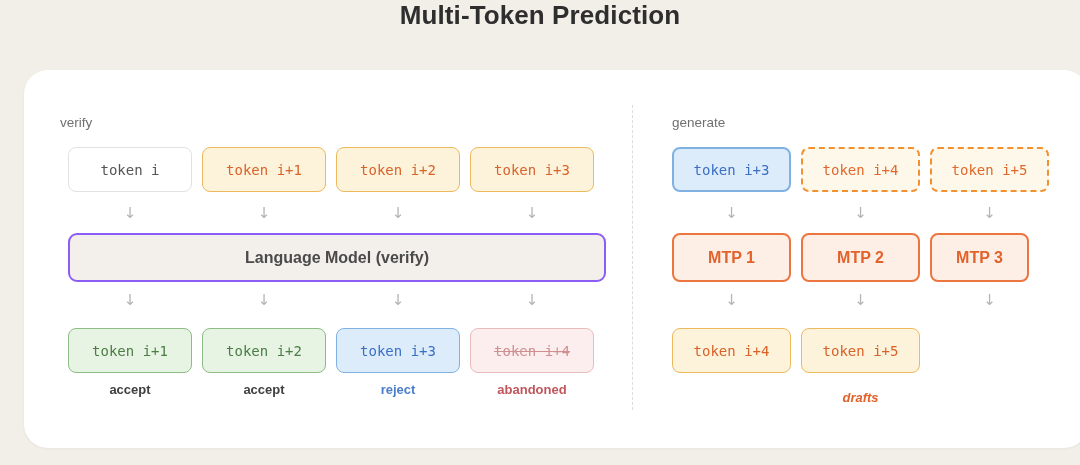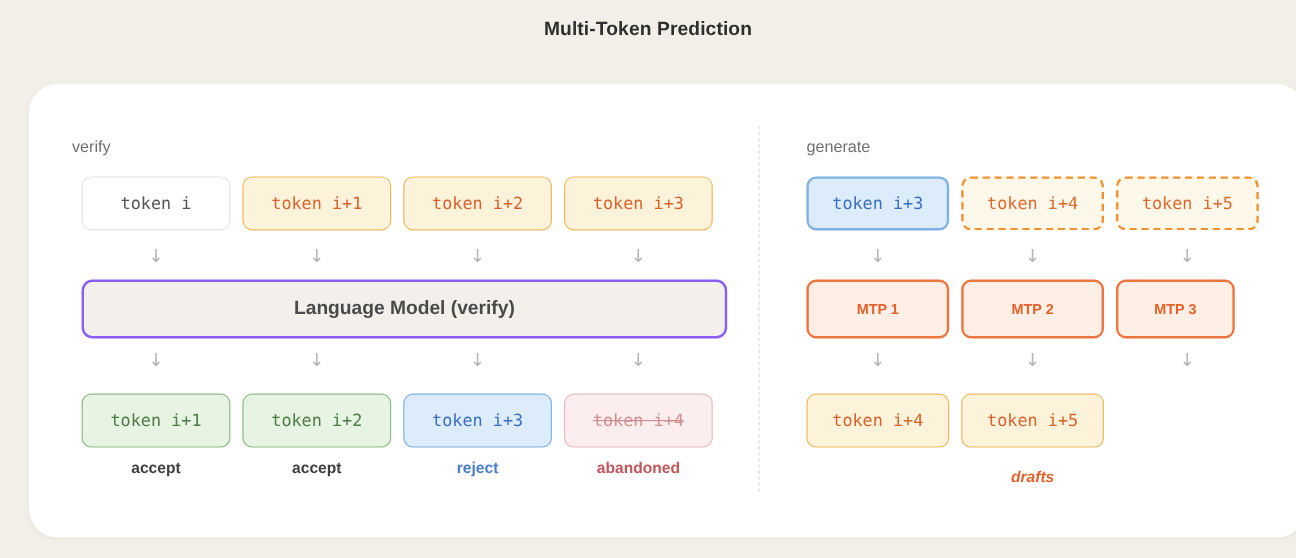--- a/index.html
+++ b/index.html
@@ -8,24 +8,23 @@
   }
   body {
     width: 1080px;
     height: 465px;
     background: #f2efe9;
     font-family: "Liberation Sans", sans-serif;
     overflow: hidden;
   }
   .page-title {
     text-align: center;
-    font-size: 16px;
+    font-size: 26px;
     font-weight: bold;
     color: #2e2e2e;
-    padding-top: 16px;
     letter-spacing: 0.1px;
   }
   .card {
     position: absolute;
     left: 24px;
     top: 70px;
     width: 1064px;
     height: 378px;
     background: #ffffff;
     border-radius: 24px;
@@ -106,21 +105,21 @@
   
   .b-plain   { background:#ffffff; border:1px solid #e2e2e2; color:#555555; }
   .b-amber   { background:#fdf3da; border:1px solid #edb95e; color:#d9622b; }
   .b-amber-d { background:#fdf8e9; border:2px dashed #f2912f; color:#e1682c; }
   .b-green   { background:#e7f3e3; border:1px solid #8dbd84; color:#4c7d46; }
   .b-blue    { background:#ddecfa; border:1px solid #7fb2e3; color:#3a6fc4; }
   .b-blue2   { background:#ddecfa; border:2px solid #7fb2e3; color:#3a6fc4; }
   .b-rose    { background:#fceeee; border:1px solid #e9bcbc; color:#cf8f90; }
   .b-rose .txt { text-decoration: line-through; }
   .b-mtp     { background:#fdeee6; border:2px solid #ec7540; color:#e2622c;
-               font-family:"Liberation Sans", sans-serif; font-weight:bold; font-size:12px; }
+               font-family:"Liberation Sans", sans-serif; font-weight:bold; font-size:16px; }
   .b-lm {
     background:#f3f0eb; border:2px solid #8b5cf6; color:#4a4a4a;
     font-family:"Liberation Sans", sans-serif; font-weight:bold; font-size:16px;
     border-radius:9px;
   }
   .c-green { color:#404040; }
   .c-blue  { color:#4a7ec8; }
   .c-rose  { color:#c1575c; }
   .c-orange{ color:#e2622c; font-style: italic; }
 </style>

